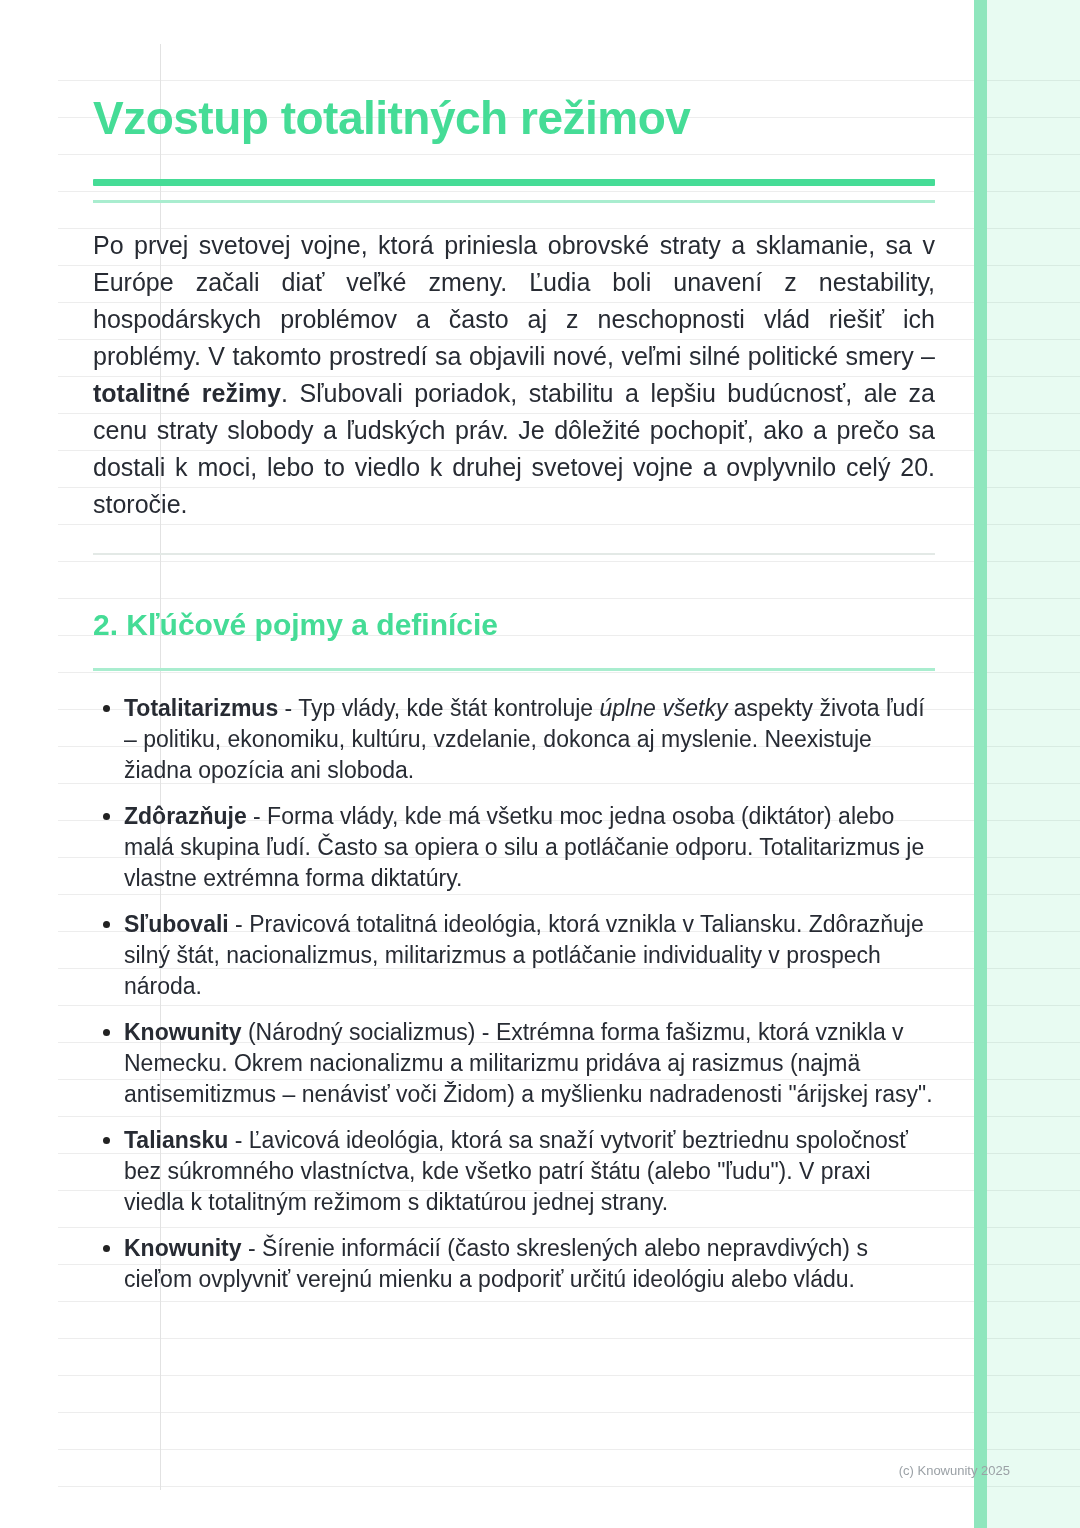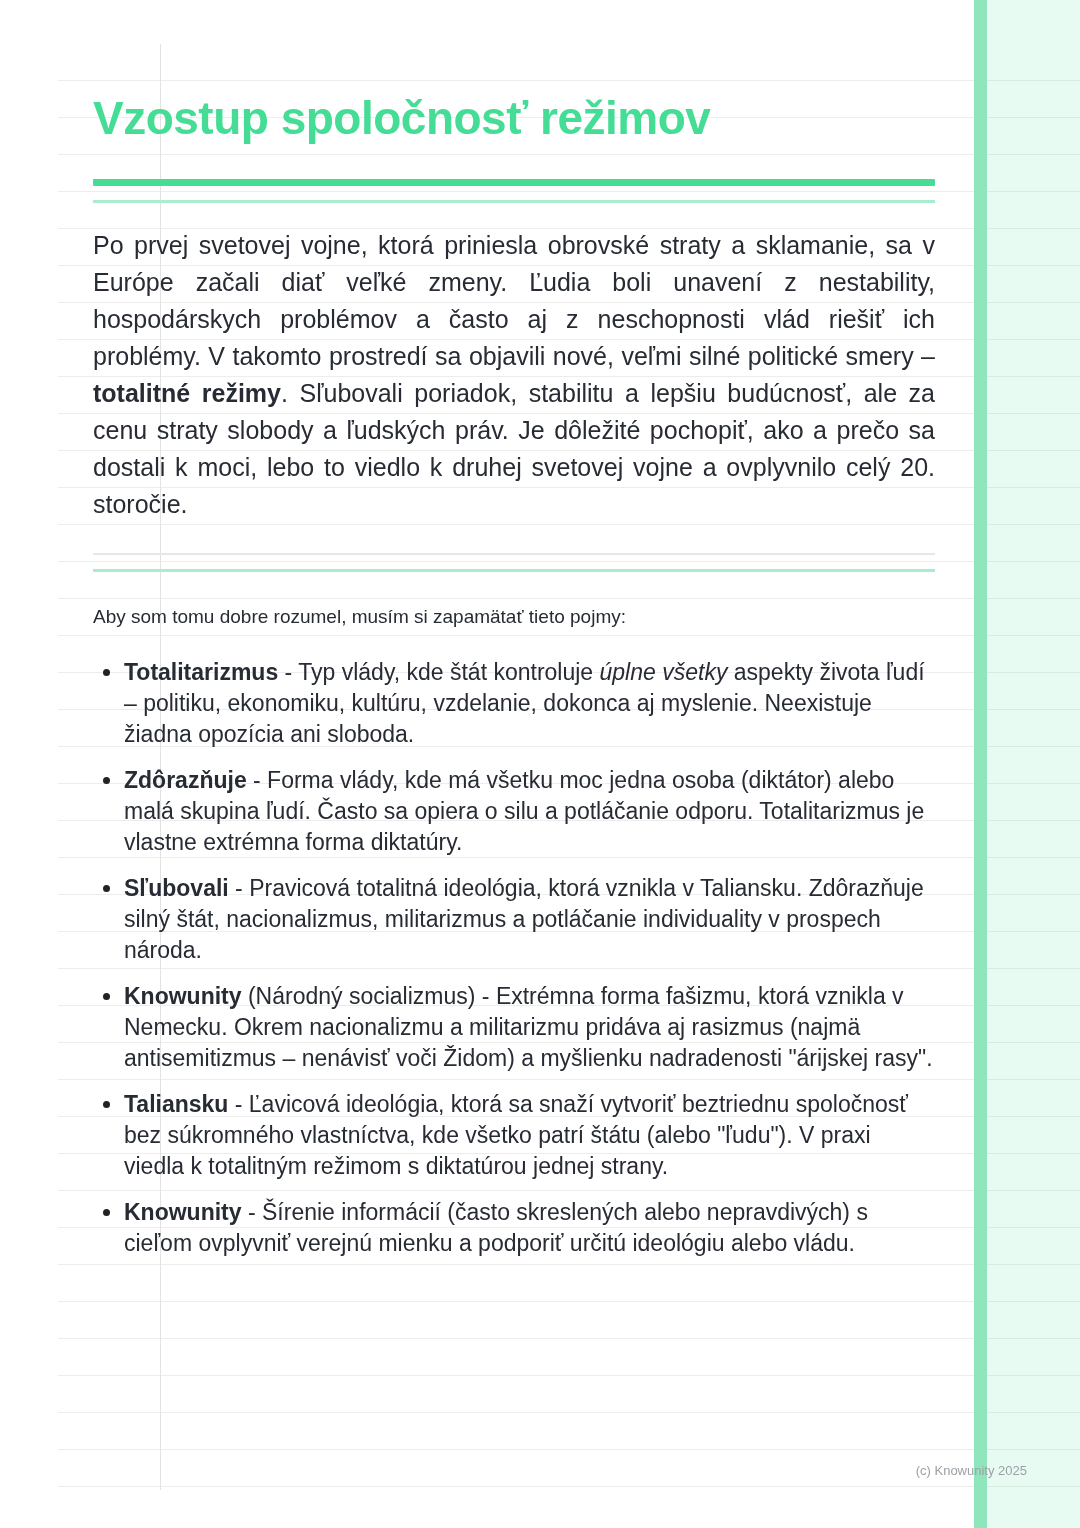--- a/index.html
+++ b/index.html
@@ -43,46 +43,46 @@
   .divider{height:2px;background:var(--divider);margin-top:30px;}
   .intro-line{margin-top:26px;font-size:19px;line-height:37px;}
   ul.terms{margin:22px 0 0 0;padding:0 0 0 31px;}
   ul.terms li{
     font-size:23px;line-height:31px;margin-bottom:15px;color:var(--text);
   }
   ul.terms li::marker{color:#222;}
   .b{font-weight:bold;}
   .i{font-style:italic;}
   .footer-credit{
-    position:absolute;right:53px;bottom:50px;font-size:13px;color:var(--muted);margin-left:20px;
+    position:absolute;right:70px;bottom:50px;font-size:13px;color:var(--muted);margin-left:20px;
   }
 </style>
 </head>
 <body>
 
 <div class="bg-rules"></div>
 <div class="bg-band"></div>
 <div class="bg-stripe"></div>
 <div class="bg-margin-line"></div>
 
 <div class="content">
 
-  <h1 class="doc-title">Vzostup spoločnosť režimov</h1>
+  <h1 class="doc-title">Vzostup totalitných režimov</h1>
   <div class="title-bar"></div>
 
   <section>
     <div class="heading-rule"></div>
     <p class="body-par"><span>Po prvej svetovej vojne, ktorá priniesla obrovské straty a sklamanie, sa v Európe začali diať veľké zmeny. Ľudia boli unavení z nestability, hospodárskych problémov a často aj z neschopnosti vlád riešiť ich problémy. V takomto prostredí sa objavili nové, veľmi silné politické smery – </span><span class="b">totalitné režimy</span><span>. Sľubovali poriadok, stabilitu a lepšiu budúcnosť, ale za cenu straty slobody a ľudských práv. Je dôležité pochopiť, ako a prečo sa dostali k moci, lebo to viedlo k druhej svetovej vojne a ovplyvnilo celý 20. storočie.</span></p>
   </section>
 
   <div class="divider"></div>
 
   <section>
+    <h2 class="section-heading h-sec2">2. Kľúčové pojmy a definície</h2>
     <div class="heading-rule"></div>
-    <p class="intro-line">Aby som tomu dobre rozumel, musím si zapamätať tieto pojmy:</p>
     <ul class="terms">
         <li><span class="b">Totalitarizmus</span><span> - Typ vlády, kde štát kontroluje </span><span class="i">úplne všetky</span><span> aspekty života ľudí – politiku, ekonomiku, kultúru, vzdelanie, dokonca aj myslenie. Neexistuje žiadna opozícia ani sloboda.</span></li>
         <li><span class="b">Zdôrazňuje</span><span> - Forma vlády, kde má všetku moc jedna osoba (diktátor) alebo malá skupina ľudí. Často sa opiera o silu a potláčanie odporu. Totalitarizmus je vlastne extrémna forma diktatúry.</span></li>
         <li><span class="b">Sľubovali</span><span> - Pravicová totalitná ideológia, ktorá vznikla v Taliansku. Zdôrazňuje silný štát, nacionalizmus, militarizmus a potláčanie individuality v prospech národa.</span></li>
         <li><span class="b">Knowunity</span><span> (Národný socializmus) - Extrémna forma fašizmu, ktorá vznikla v Nemecku. Okrem nacionalizmu a militarizmu pridáva aj rasizmus (najmä antisemitizmus – nenávisť voči Židom) a myšlienku nadradenosti "árijskej rasy".</span></li>
         <li><span class="b">Taliansku</span><span> - Ľavicová ideológia, ktorá sa snaží vytvoriť beztriednu spoločnosť bez súkromného vlastníctva, kde všetko patrí štátu (alebo "ľudu"). V praxi viedla k totalitným režimom s diktatúrou jednej strany.</span></li>
         <li><span class="b">Knowunity</span><span> - Šírenie informácií (často skreslených alebo nepravdivých) s cieľom ovplyvniť verejnú mienku a podporiť určitú ideológiu alebo vládu.</span></li>
       </ul>
   </section>
 

